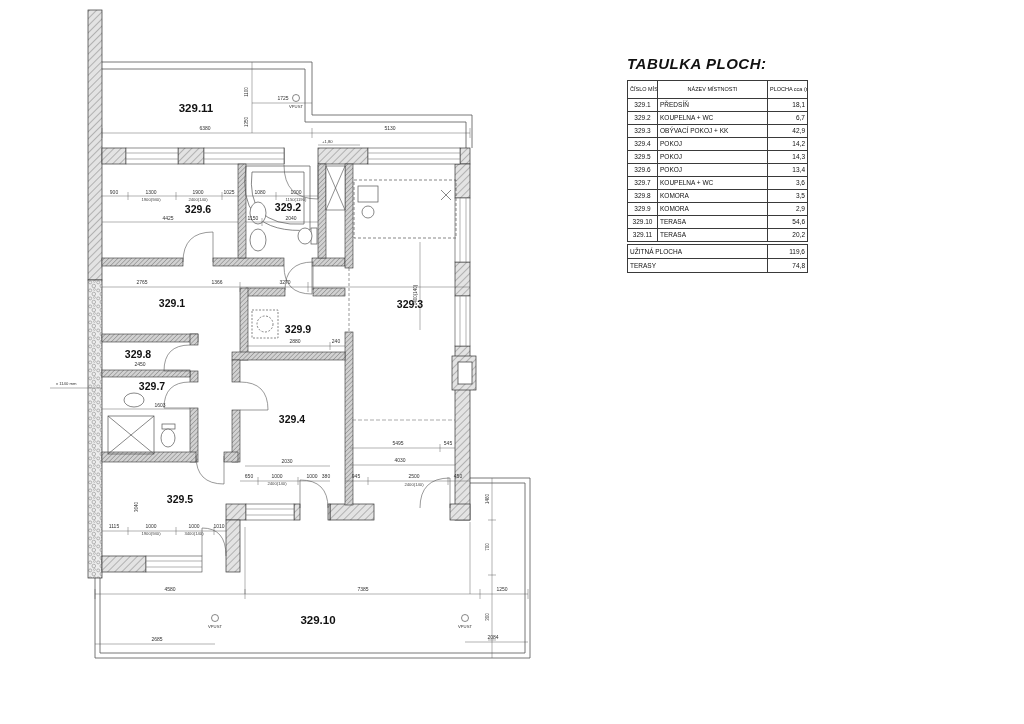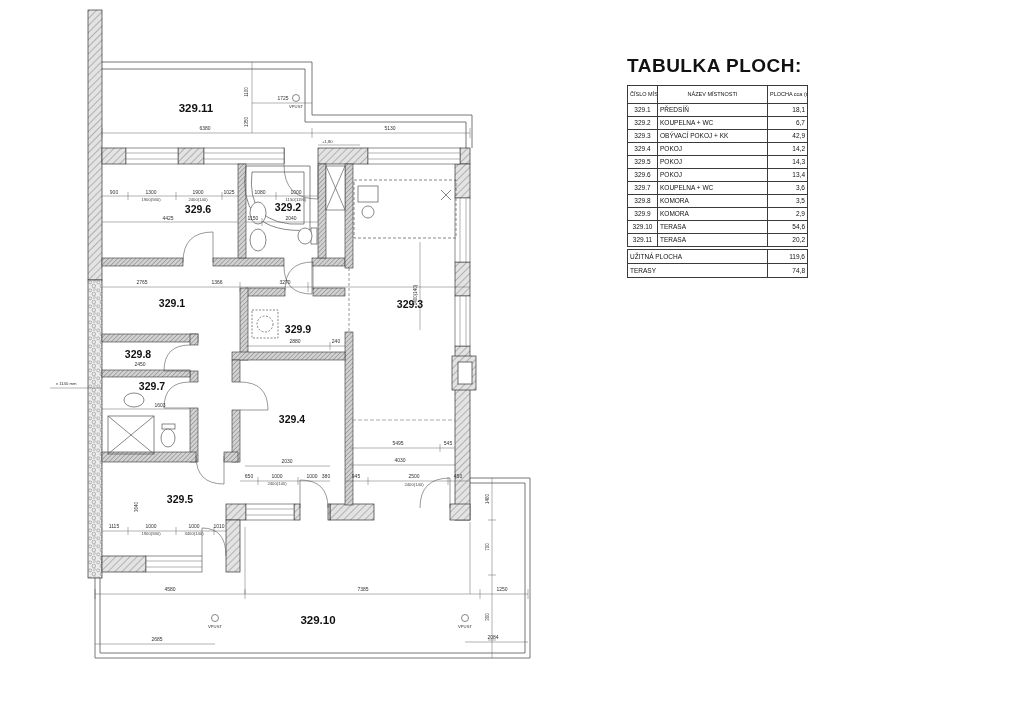--- a/index.html
+++ b/index.html
@@ -10,21 +10,21 @@
   .room-lbl{font-size:10.5px;font-weight:bold;text-anchor:middle;fill:#111;}
   .room-lbl.big{font-size:11.5px;}
   .dim{font-size:5px;fill:#333;text-anchor:middle;}
   .dim.sub{font-size:4.2px;fill:#444;}
   .dim.rot{font-size:4.5px;}
   .tinynote{font-size:4.2px;fill:#333;}
   .vpust-lbl{font-size:4.2px;fill:#333;text-anchor:middle;}
 
   
   .areas{position:absolute;left:627px;top:55px;width:182px;color:#111;}
-  .areas-title{font-size:19px;font-weight:bold;letter-spacing:0.5px;margin:0 0 8px 0;}
+  .areas-title{font-size:15px;font-weight:bold;letter-spacing:0.5px;margin:0 0 8px 0;font-style:italic;}
   table.ptab{border-collapse:collapse;width:180px;table-layout:fixed;}
   table.ptab td,table.ptab th{border:1px solid #3a3a3a;font-weight:normal;
       font-size:6.5px;line-height:1.1;padding:1px 2px;height:10px;
       overflow:hidden;white-space:nowrap;}
   table.ptab th{font-size:5.5px;text-align:center;height:15px;}
   col.c-num{width:30px;} col.c-name{width:110px;} col.c-area{width:40px;}
   .cell-num{text-align:center;}
   .cell-name{text-align:left;padding-left:3px;}
   .cell-area{text-align:right;padding-right:3px;}
   table.ptab.sum{margin-top:2px;}

